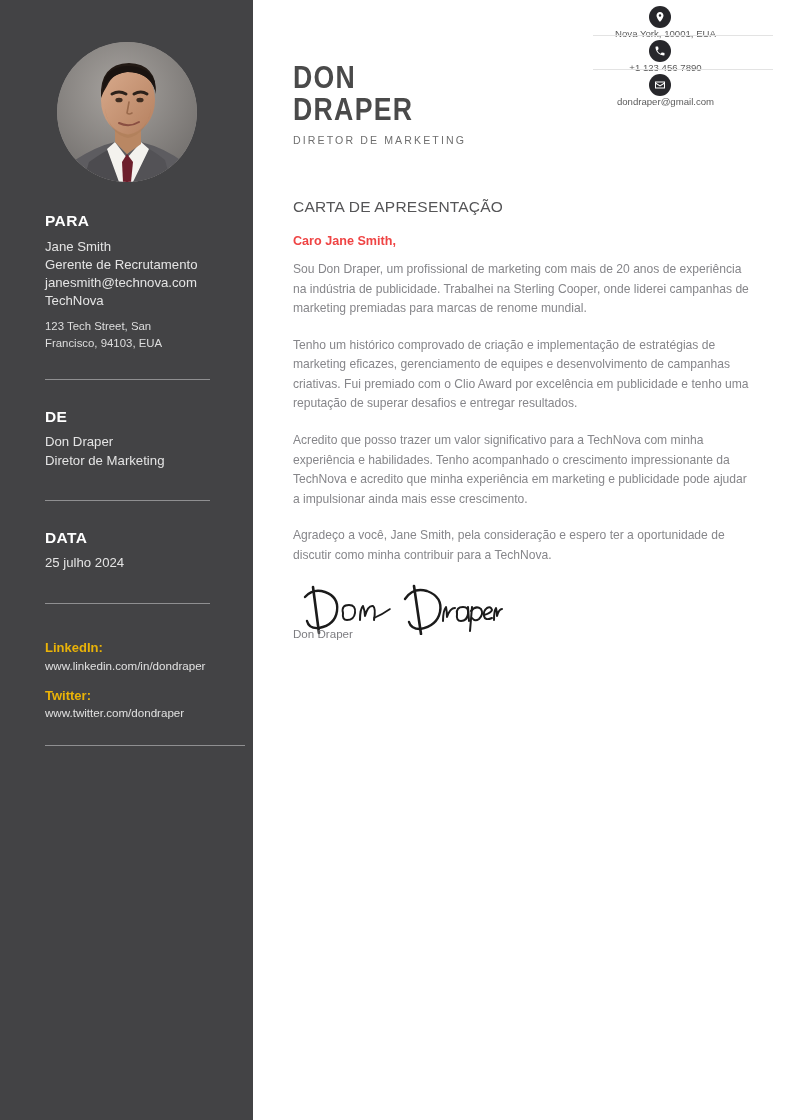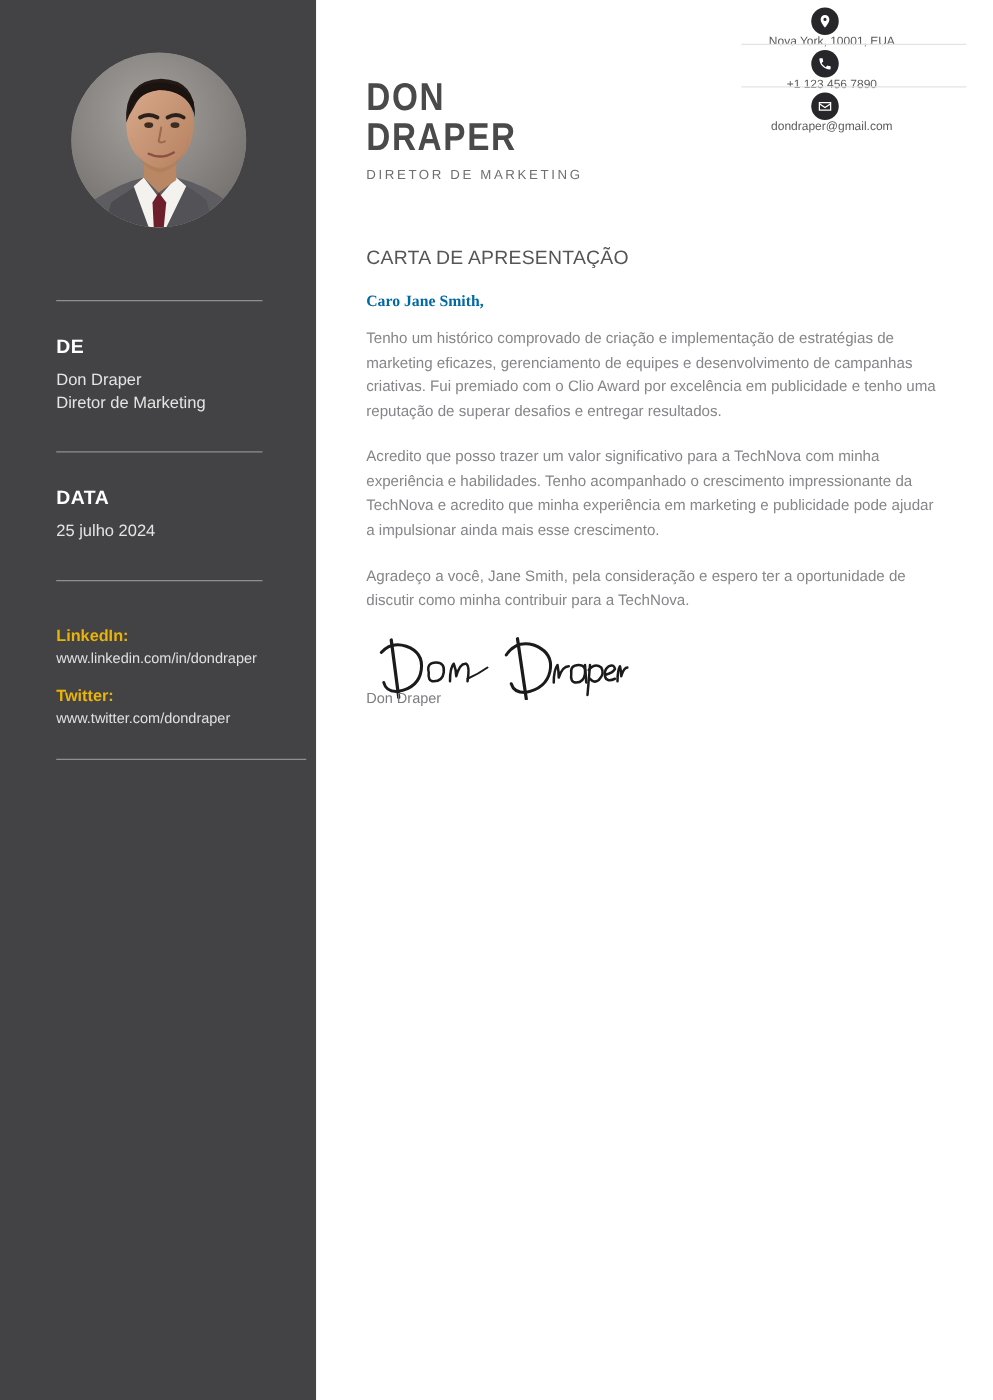--- a/index.html
+++ b/index.html
@@ -171,24 +171,24 @@
     top: 198px;
     width: 462px;
   }
   .letter-title {
     font-size: 15.5px;
     color: #555557;
     letter-spacing: 0.2px;
     margin: 0 0 18px 0;
   }
   .salutation {
-    font-family: Liberation Serif, serif;
+    font-family: Liberation Sans, sans-serif;
     font-weight: bold;
     font-size: 12.6px;
-    color: #0369a1;
+    color: #ef4444;
     margin: 0 0 12px 0;
   }
   .para {
     font-size: 12.1px;
     line-height: 1.62;
     color: #86868a;
     margin: 0 0 17px 0;
   }
   .closing {
     font-size: 11.8px;
@@ -256,20 +256,30 @@
           <path d="M62 81 Q72 86 82 80" stroke="#8a4f42" stroke-width="2" fill="none" stroke-linecap="round"></path>
 
           <path d="M48 66 Q50 88 71 93 Q92 88 94 66 Q90 92 71 96 Q52 92 48 66 Z" fill="#a5764f" opacity="0.35"></path>
         </g>
       </svg>
     </div>
   </div>
 
   <div class="side-body">
 
+    <div>
+      <p class="side-h">PARA</p>
+      <p class="side-line">Jane Smith</p>
+      <p class="side-line">Gerente de Recrutamento</p>
+      <p class="side-line">janesmith@technova.com</p>
+      <p class="side-line">TechNova</p>
+      <div style="height:8px"></div>
+      <p class="side-sub">123 Tech Street, San</p>
+      <p class="side-sub">Francisco, 94103, EUA</p>
+    </div>
 
     <div style="height:28px"></div>
     <hr class="divider">
     <div style="height:28px"></div>
 
     <div>
       <p class="side-h">DE</p>
       <p class="side-line">Don Draper</p>
       <p class="side-line">Diretor de Marketing</p>
     </div>
@@ -341,20 +351,21 @@
           </svg>
       </span>
       <span class="ctext">dondraper@gmail.com</span>
     </div>
 
   </div>
 
   <div class="letter">
     <p class="letter-title">CARTA DE APRESENTAÇÃO</p>
     <p class="salutation">Caro Jane Smith,</p>
+    <p class="para">Sou Don Draper, um profissional de marketing com mais de 20 anos de experiência na indústria de publicidade. Trabalhei na Sterling Cooper, onde liderei campanhas de marketing premiadas para marcas de renome mundial.</p>
     <p class="para">Tenho um histórico comprovado de criação e implementação de estratégias de marketing eficazes, gerenciamento de equipes e desenvolvimento de campanhas criativas. Fui premiado com o Clio Award por excelência em publicidade e tenho uma reputação de superar desafios e entregar resultados.</p>
     <p class="para">Acredito que posso trazer um valor significativo para a TechNova com minha experiência e habilidades. Tenho acompanhado o crescimento impressionante da TechNova e acredito que minha experiência em marketing e publicidade pode ajudar a impulsionar ainda mais esse crescimento.</p>
     <p class="para">Agradeço a você, Jane Smith, pela consideração e espero ter a oportunidade de discutir como minha contribuir para a TechNova.</p>
 
 
     <div class="sig">
       <svg width="210" height="52" viewBox="0 0 210 52" xmlns="http://www.w3.org/2000/svg">
         <g fill="none" stroke="#1b1b1b" stroke-linecap="round" stroke-linejoin="round">
 
           <path d="M12 14 Q20 5 32 9 Q46 14 44 28 Q42 42 26 45 Q16 46 14 38" stroke-width="2.4"></path>

